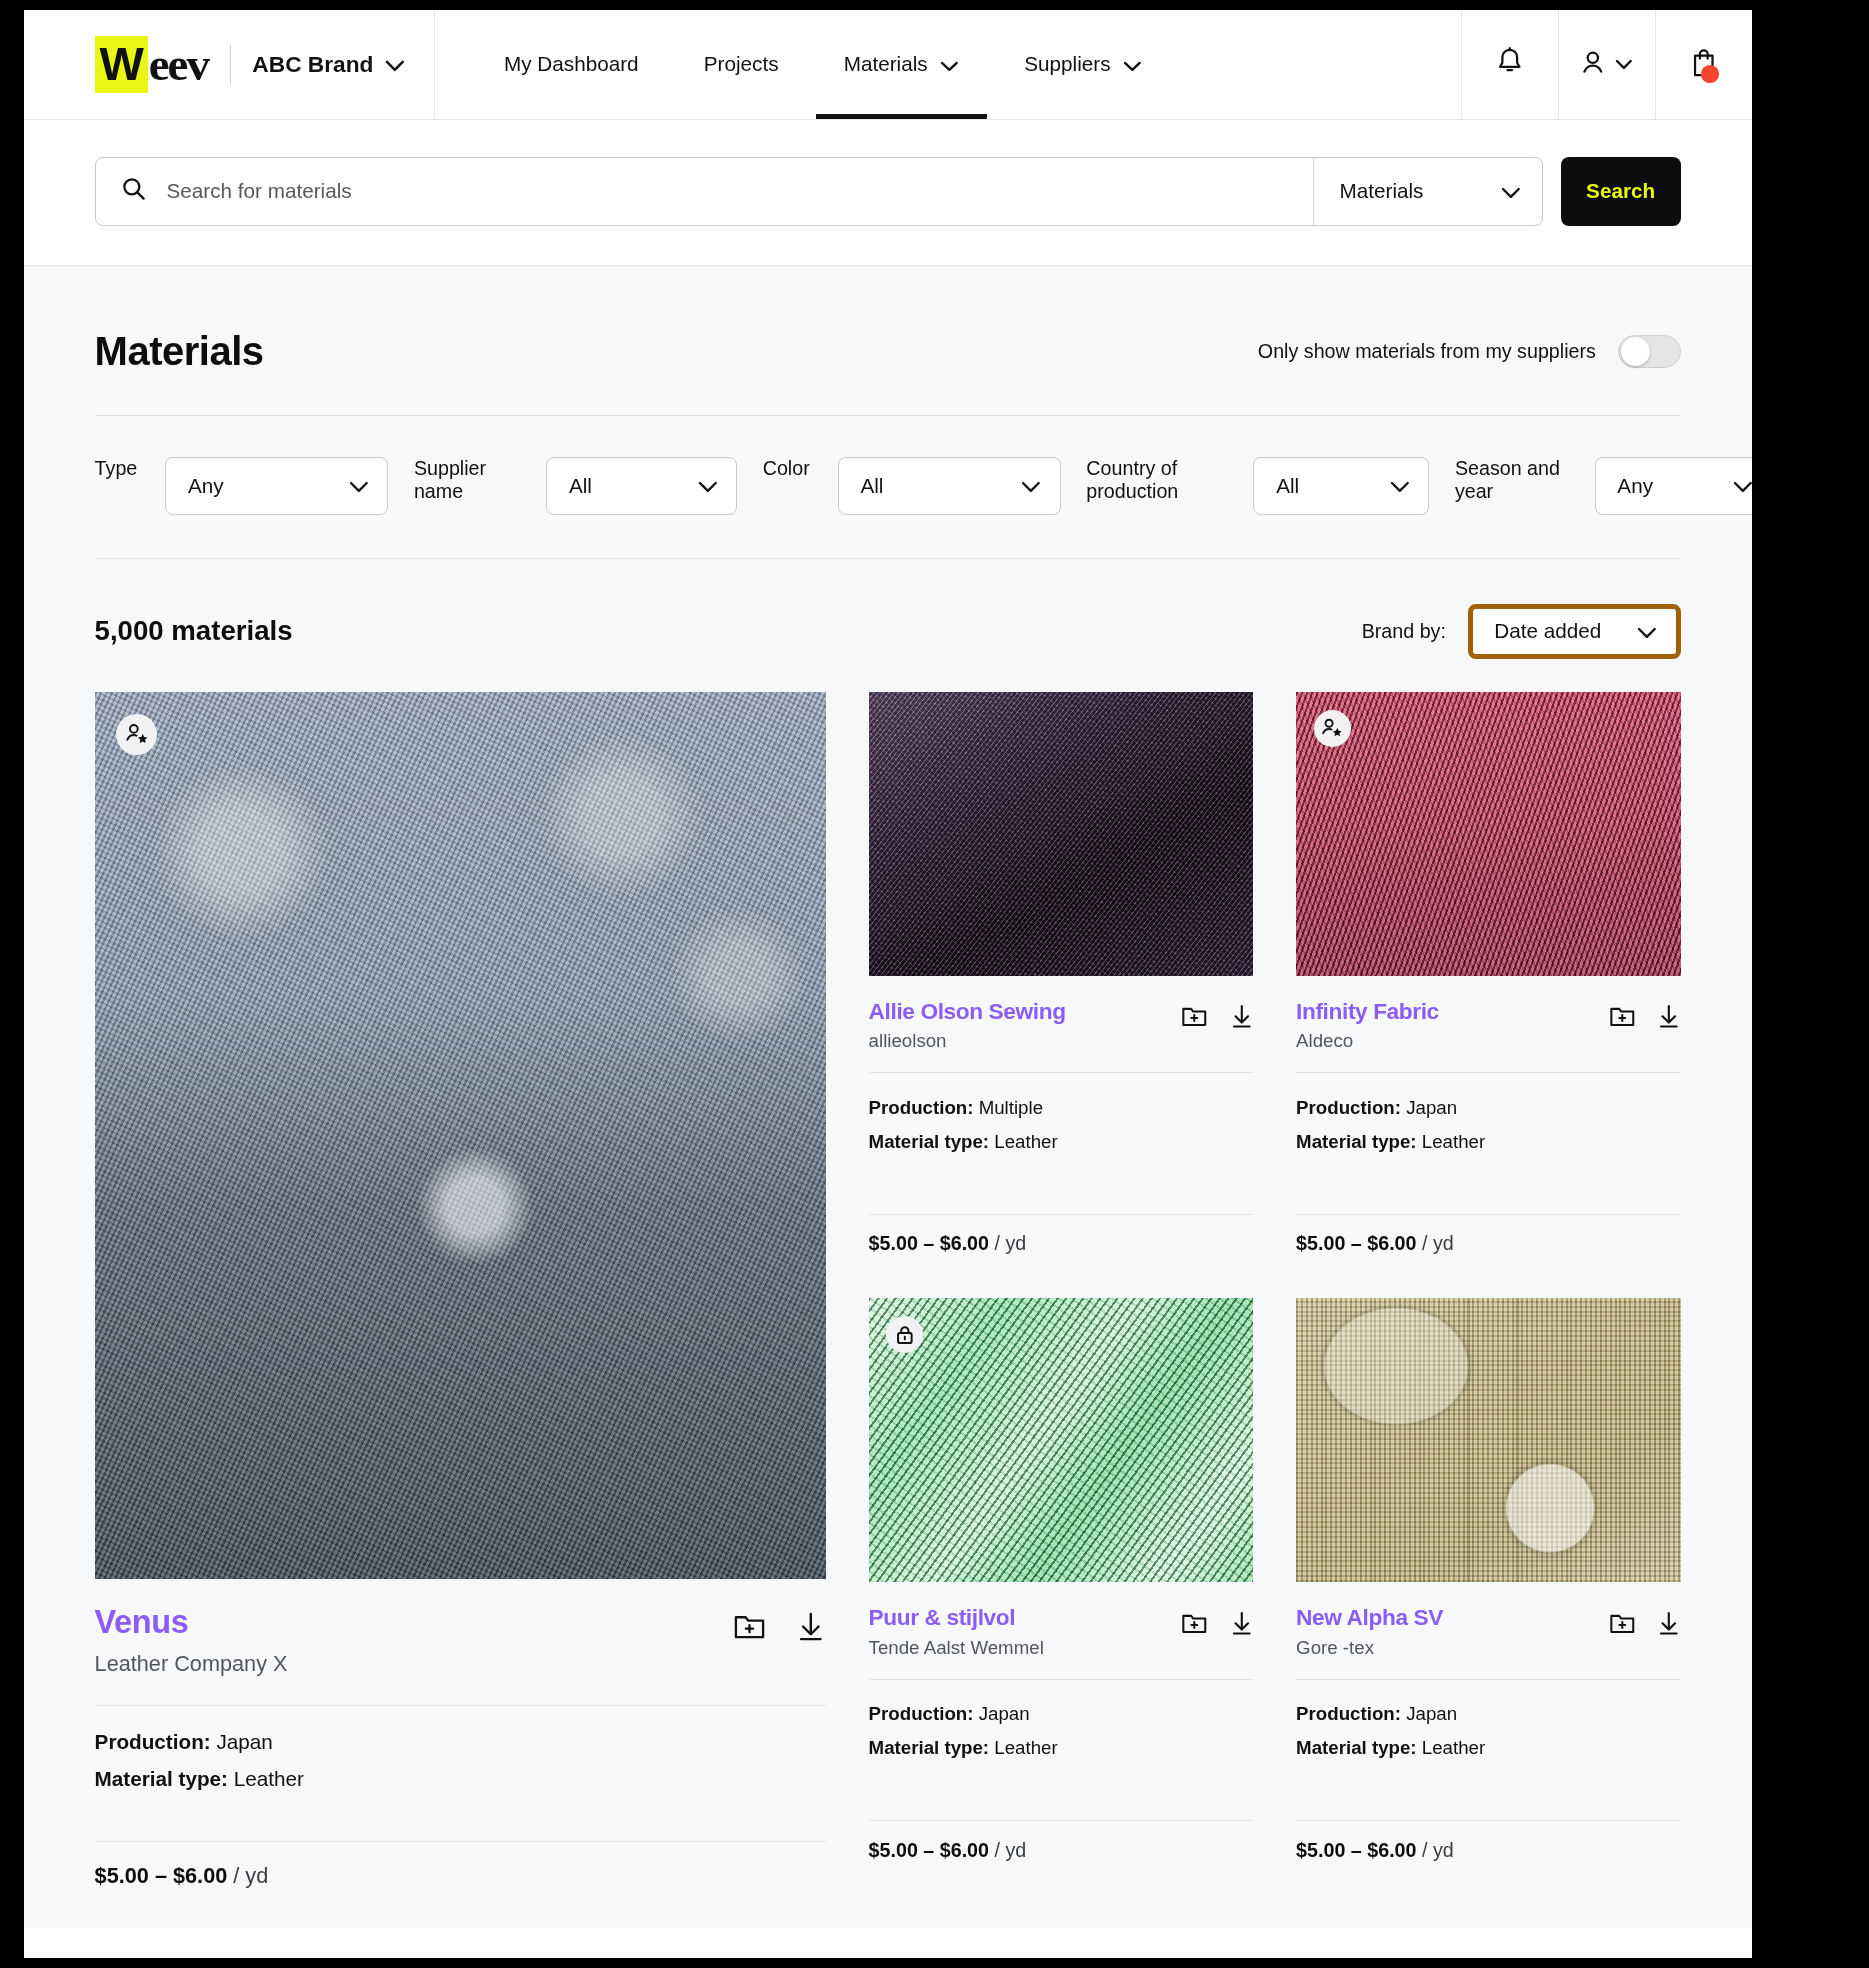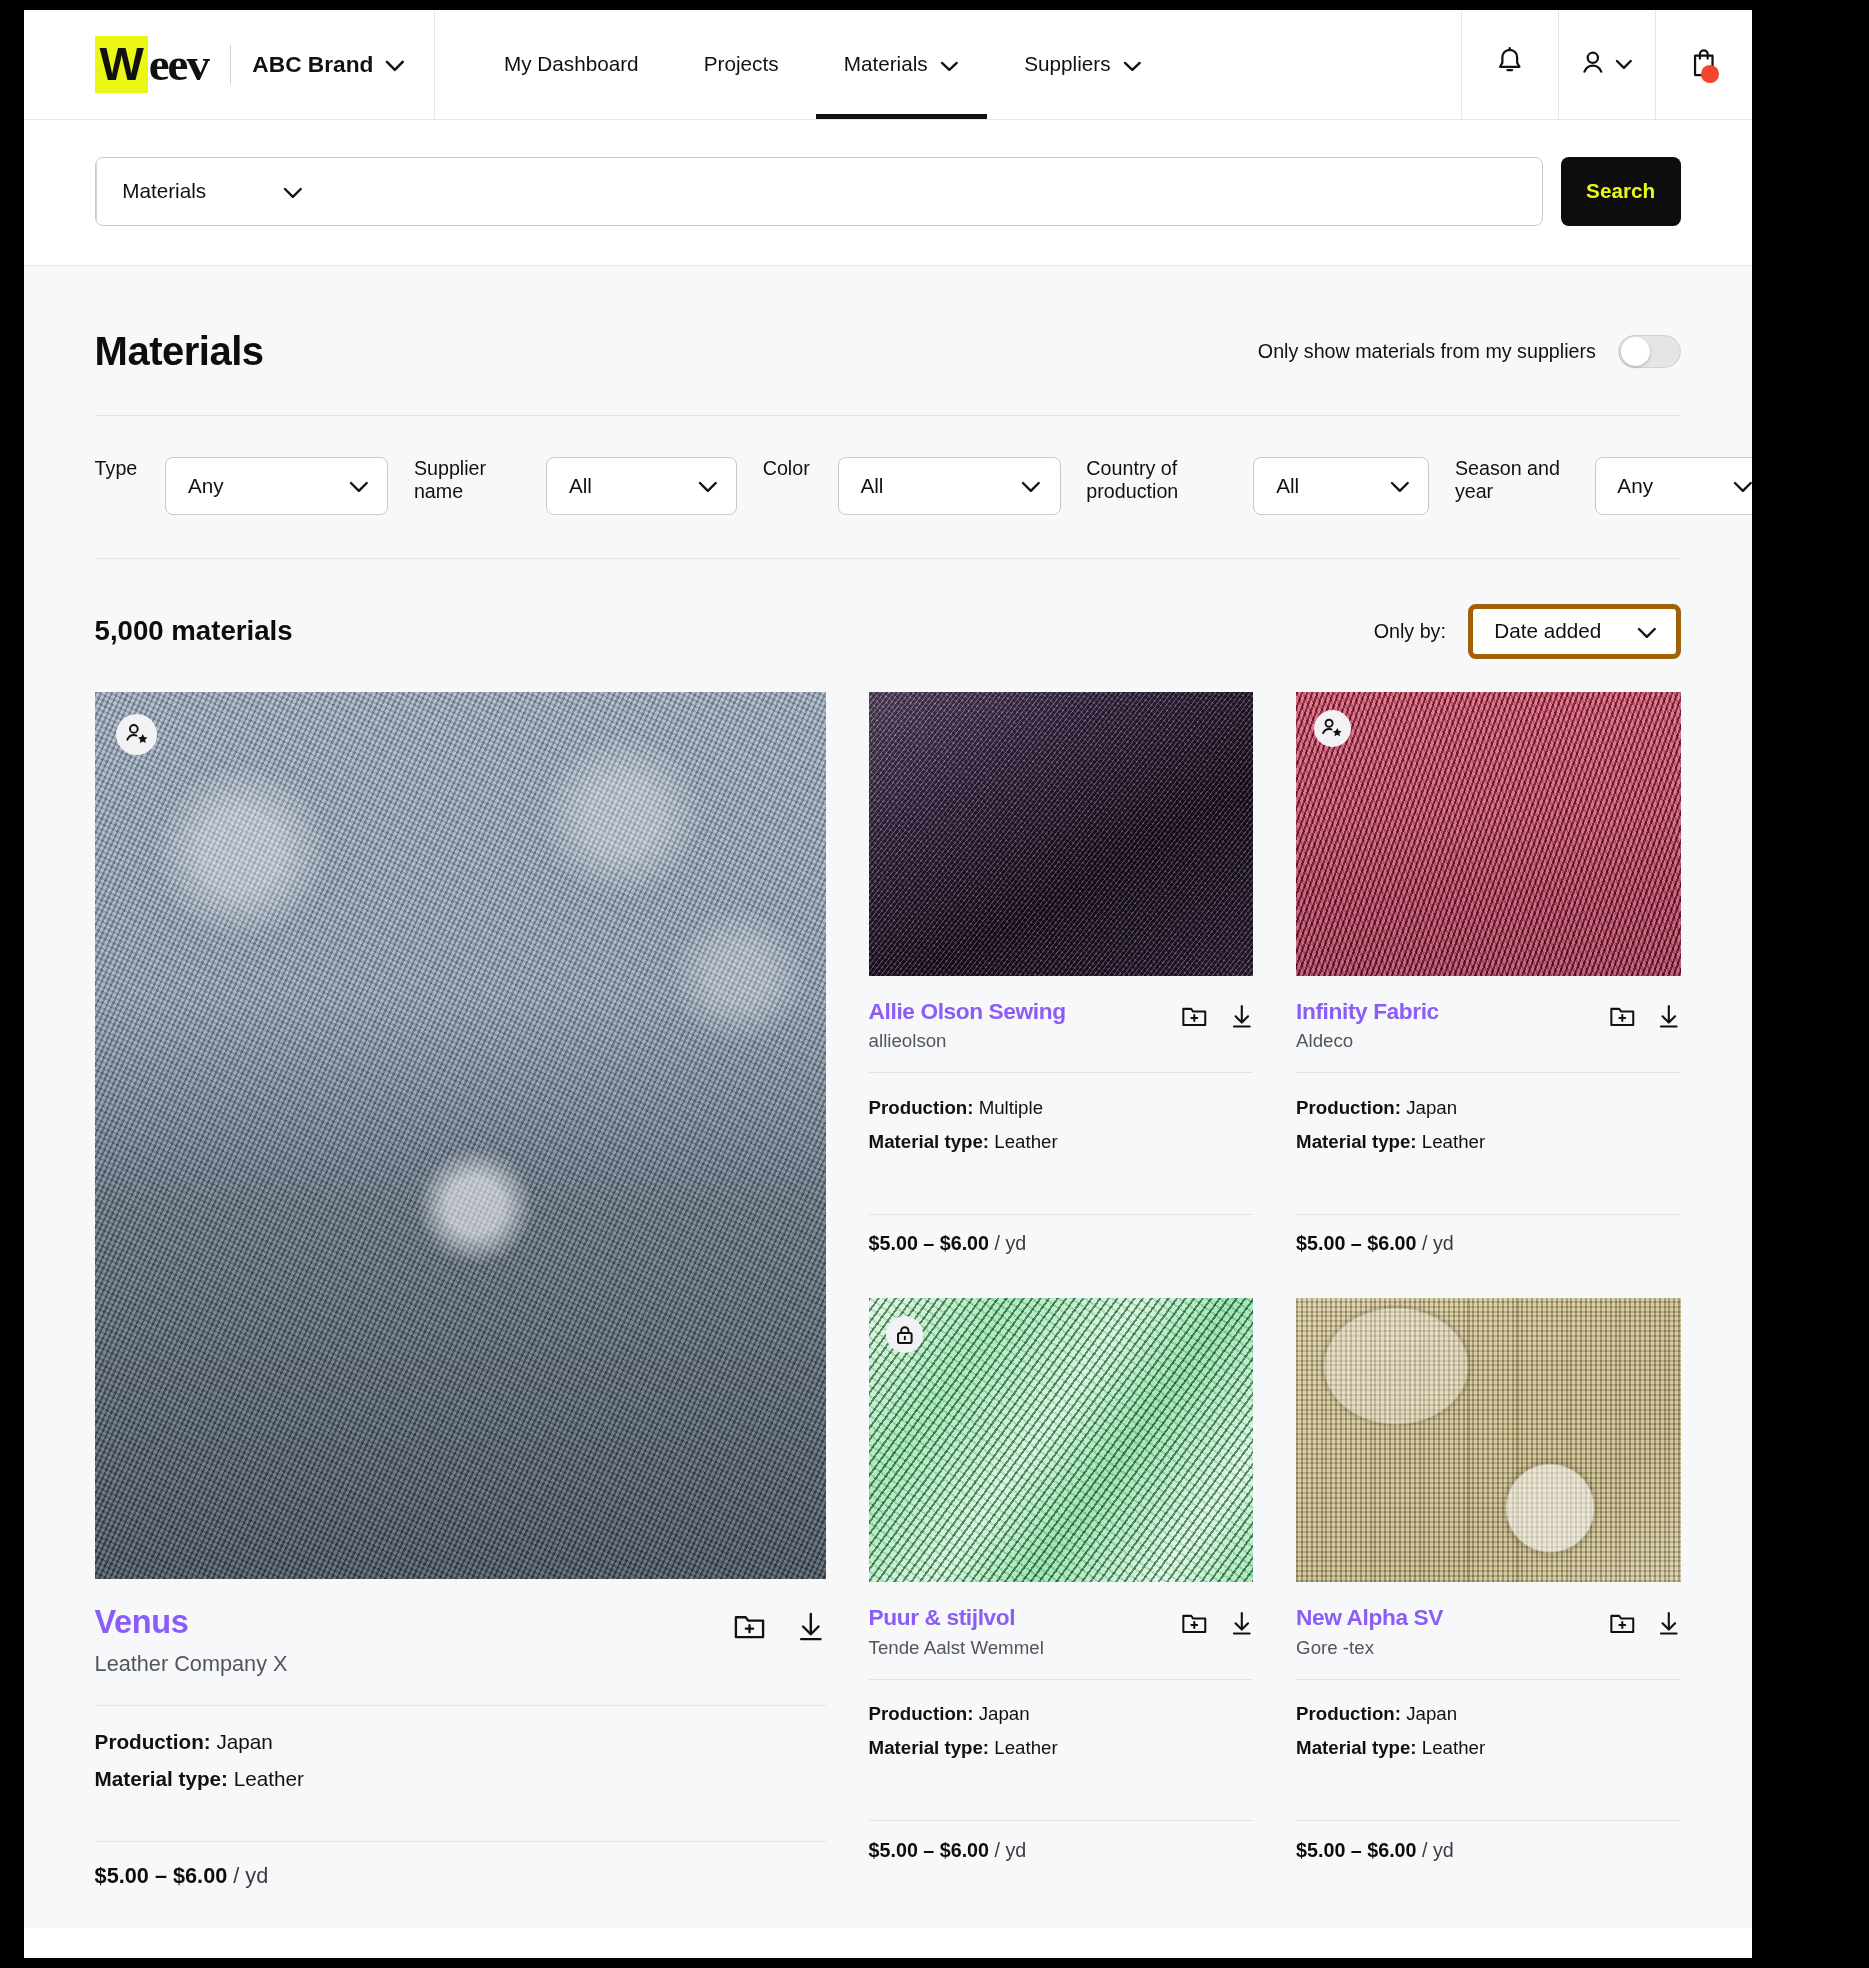--- a/index.html
+++ b/index.html
@@ -317,20 +317,29 @@
             <path d="M11 13V8.5a4 4 0 018 0V13" stroke="#111" stroke-width="2.3" stroke-linecap="round"></path>
           </svg>
         </span>
         <span class="reddot"></span>
       </div>
     </div>
   </div>
 
   <div class="searchbar-wrap">
     <div class="searchbox">
+      <div class="searchinput">
+        <span>
+          <svg width="25.6" height="25.6" viewBox="0 0 26 26" fill="none">
+            <circle cx="11" cy="11" r="7.6" stroke="#111" stroke-width="2.3"></circle>
+            <path d="M16.6 16.6L23 23" stroke="#111" stroke-width="2.3" stroke-linecap="round"></path>
+          </svg>
+        </span>
+        <span>Search for materials</span>
+      </div>
       <div class="scope">
         <span>Materials</span>
         <span>
           <svg width="19.7" height="11.8" viewBox="0 0 20 12">
               <path d="M2 2l8 8 8-8" stroke="#111" stroke-width="2.4" fill="none" stroke-linecap="round" stroke-linejoin="round"></path>
             </svg>
         </span>
       </div>
     </div>
     <button class="searchbtn">Search</button>
@@ -411,21 +420,21 @@
             <path d="M3 5h18M6 10h12M10 15h4" stroke="#111" stroke-width="2.4" stroke-linecap="round"></path>
           </svg>
         </span>
         <span>See more filters</span>
       </div>
     </div>
 
     <div class="resultsrow">
       <div class="count">5,000 materials</div>
       <div class="sortzone">
-        <span class="sortlabel">Only by:</span>
+        <span class="sortlabel">Brand by:</span>
         <div class="sortselect">
           <span>Date added</span>
           <span>
             <svg width="19.7" height="11.8" viewBox="0 0 20 12">
                 <path d="M2 2l8 8 8-8" stroke="#111" stroke-width="2.4" fill="none" stroke-linecap="round" stroke-linejoin="round"></path>
               </svg>
           </span>
         </div>
       </div>
     </div>

